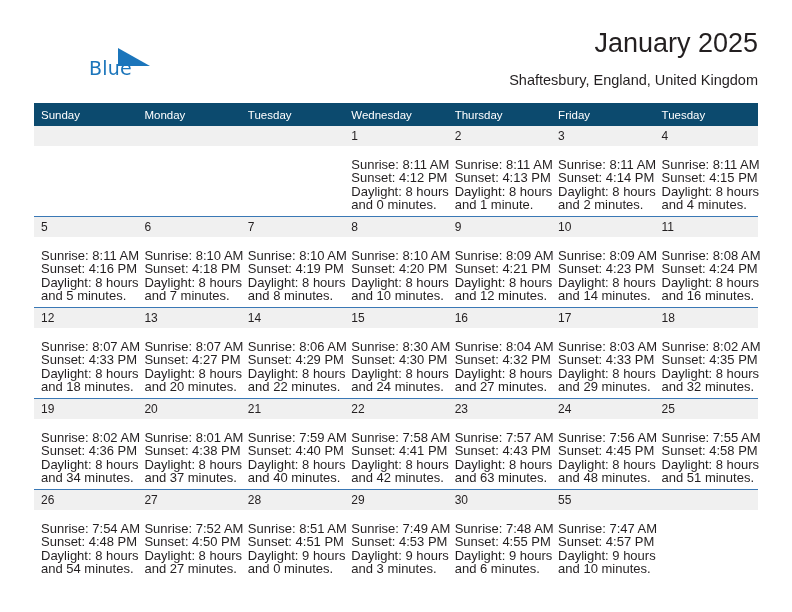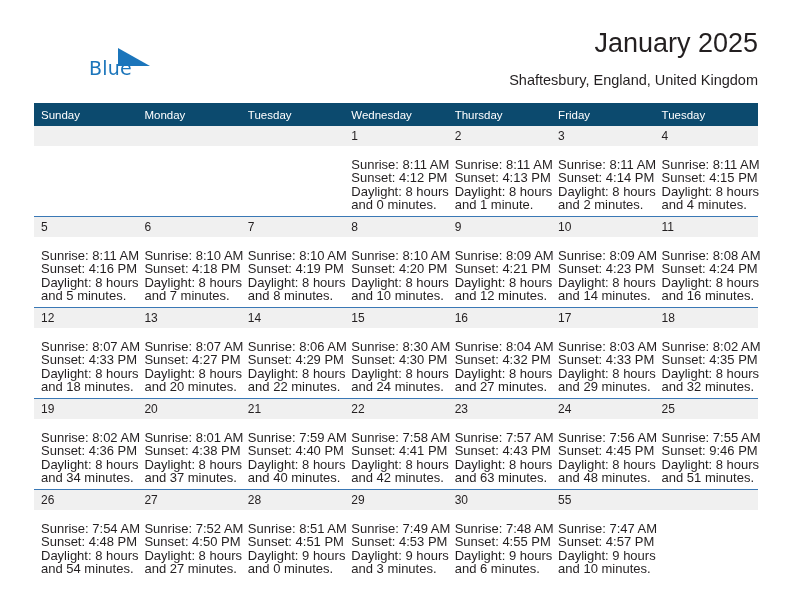--- a/index.html
+++ b/index.html
@@ -404,21 +404,21 @@
                 <div>Sunrise: 7:56 AM</div>
                 <div>Sunset: 4:45 PM</div>
                 <div>Daylight: 8 hours</div>
                 <div>and 48 minutes.</div>
               </div>
             </td>
             <td class="daycell">
               <div class="daynum">25</div>
               <div class="details">
                 <div>Sunrise: 7:55 AM</div>
-                <div>Sunset: 9:46 PM</div>
+                <div>Sunset: 4:58 PM</div>
                 <div>Daylight: 8 hours</div>
                 <div>and 51 minutes.</div>
               </div>
             </td>
           </tr>
           <tr class="weekrow">
             <td class="daycell">
               <div class="daynum">26</div>
               <div class="details">
                 <div>Sunrise: 7:54 AM</div>

